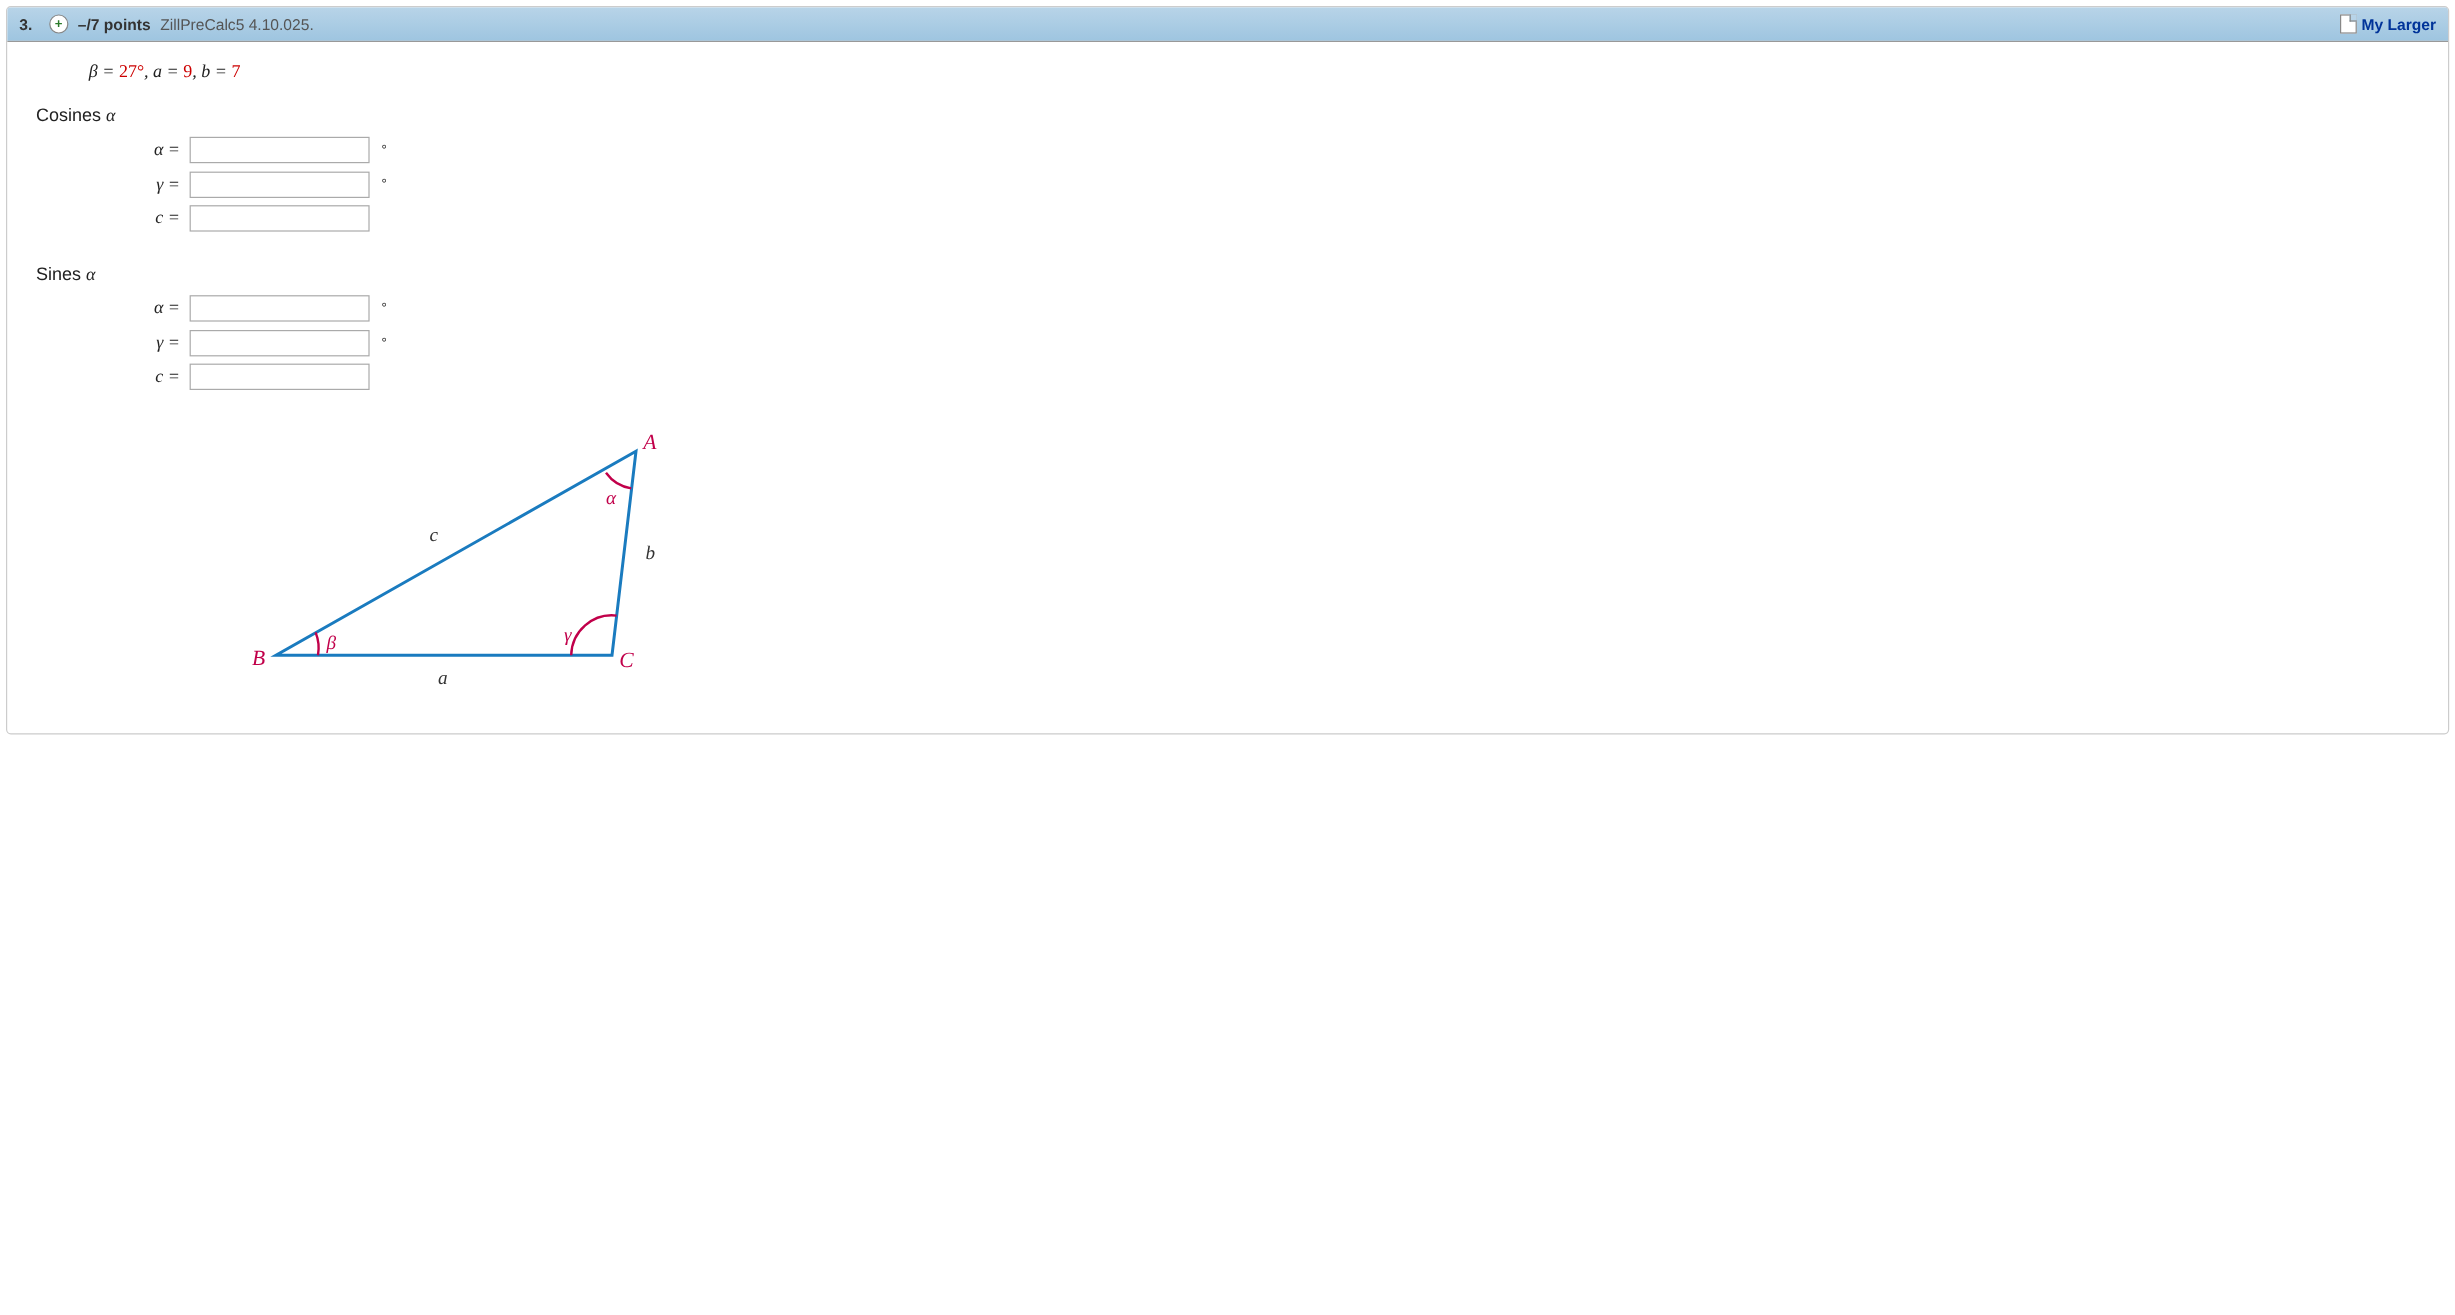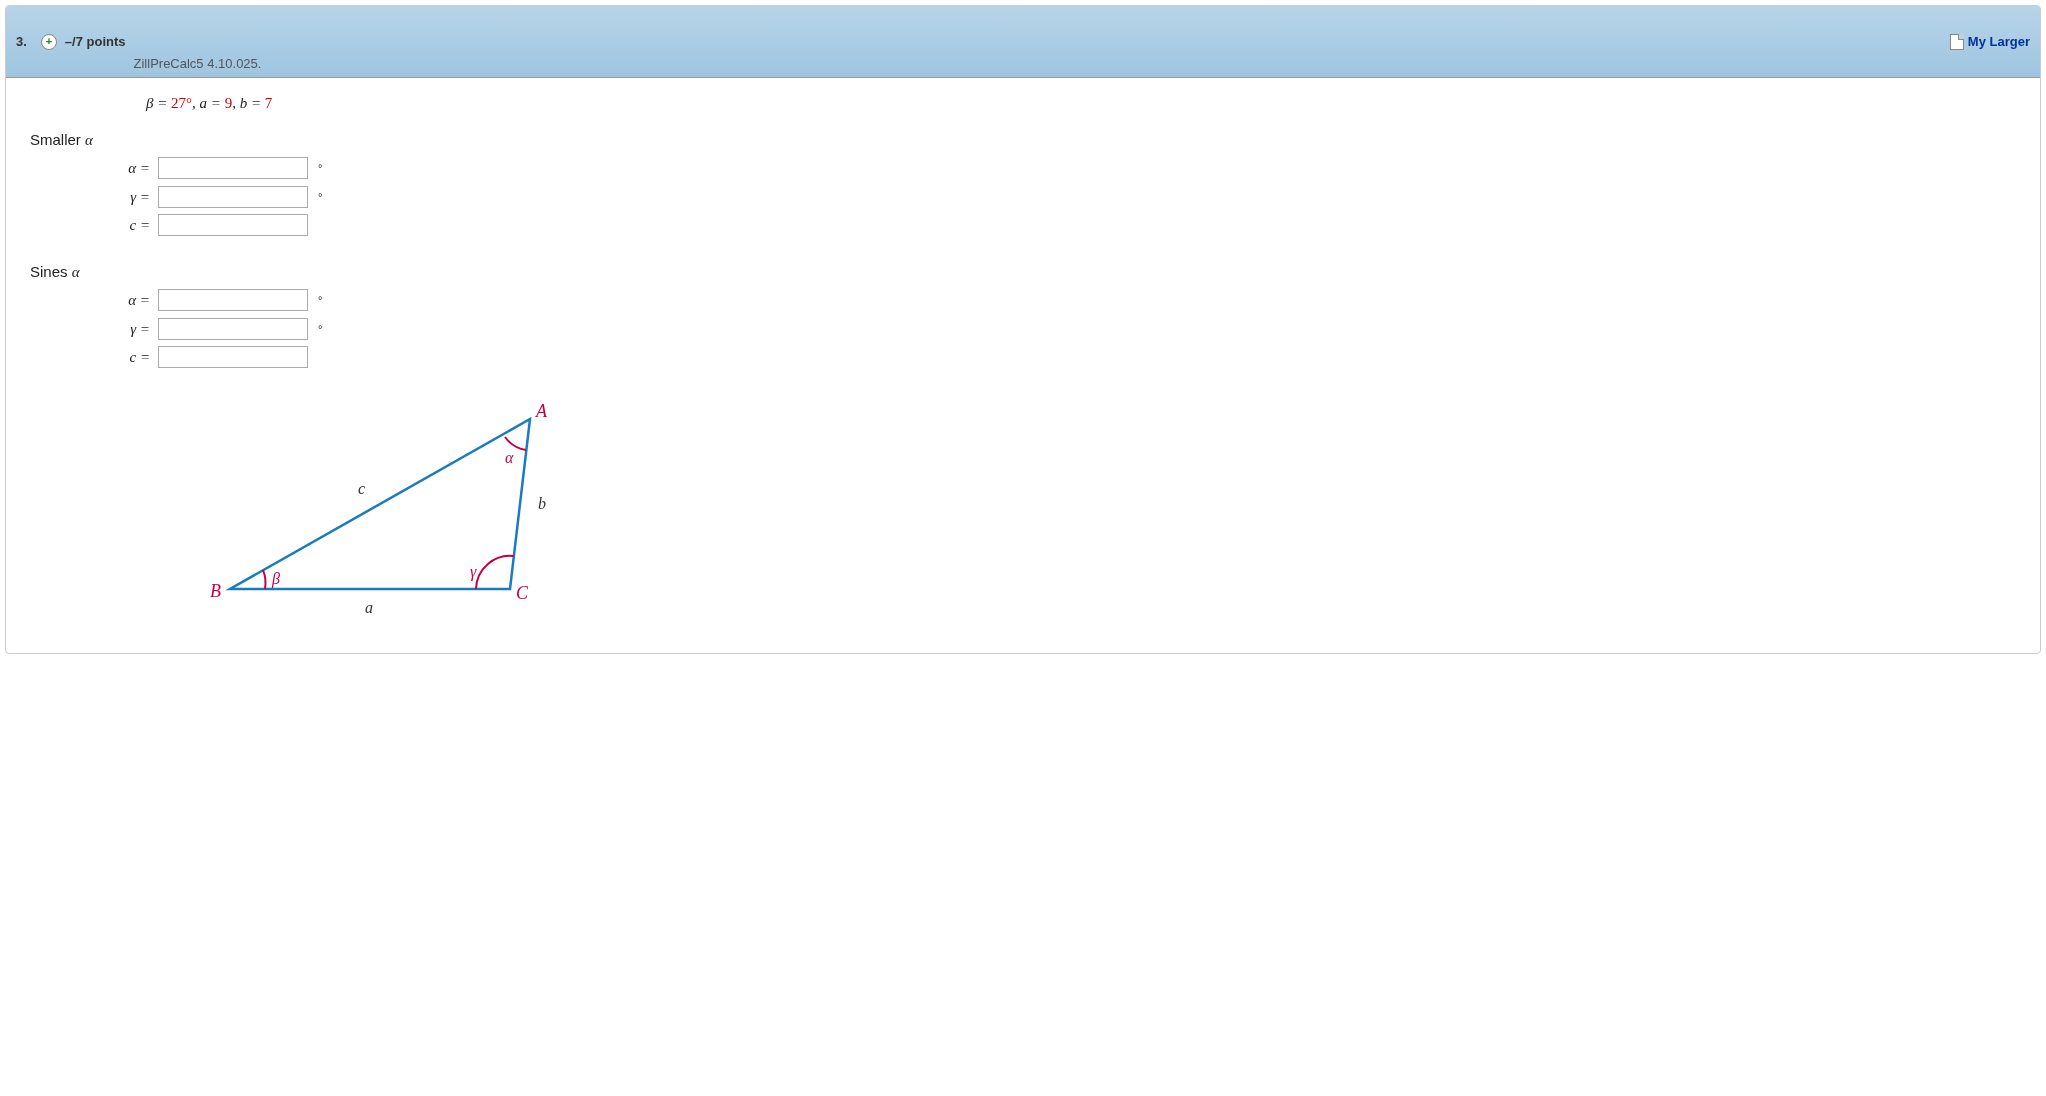--- a/index.html
+++ b/index.html
@@ -44,21 +44,20 @@
       font-weight: bold;
       line-height: 1;
       cursor: pointer;
     }
     .points {
       color: #333;
       font-weight: bold;
     }
     .ref {
       color: #555;
-      margin-top: 44px;
     }
     .header-spacer { flex: 1; }
     .my-notes {
       display: inline-flex;
       align-items: center;
       gap: 4px;
       color: #003399;
       font-weight: bold;
       cursor: pointer;
     }
@@ -80,21 +79,21 @@
     }
     .question-body {
       padding: 14px 24px 18px 24px;
       font-family: Verdana, Arial, sans-serif;
       font-size: 15px;
       color: #222;
       line-height: 1.5;
     }
     .instructions { margin-bottom: 10px; }
     .given {
-      margin-left: 116px;
+      margin-left: 44px;
       margin-bottom: 14px;
       font-style: italic;
       font-family: Georgia, 'Times New Roman', serif;
     }
     .given .red { color: #c00; font-style: normal; font-weight: normal; }
     .given .var { font-style: italic; }
     .section-label {
       margin: 8px 0 6px 0;
       font-family: Verdana, Arial, sans-serif;
     }
@@ -150,21 +149,21 @@
   <div class="question-body">
 
     <div class="given">
       <span class="var">β =</span>
       <span class="red">27°</span><span class="var">, a =</span>
       <span class="red">9</span><span class="var">, b =</span>
       <span class="red">7</span>
     </div>
 
     <div class="section-label">
-      <span>Smaller </span><span class="greek">α</span>
+      <span>Cosines </span><span class="greek">α</span>
     </div>
     <div class="answer-rows">
       <div class="answer-row">
         <span class="lbl">α  =</span>
         <input type="text" style="">
         <span class="deg-sym">°</span>
       </div>
       <div class="answer-row">
         <span class="lbl">γ  =</span>
         <input type="text" style="">

